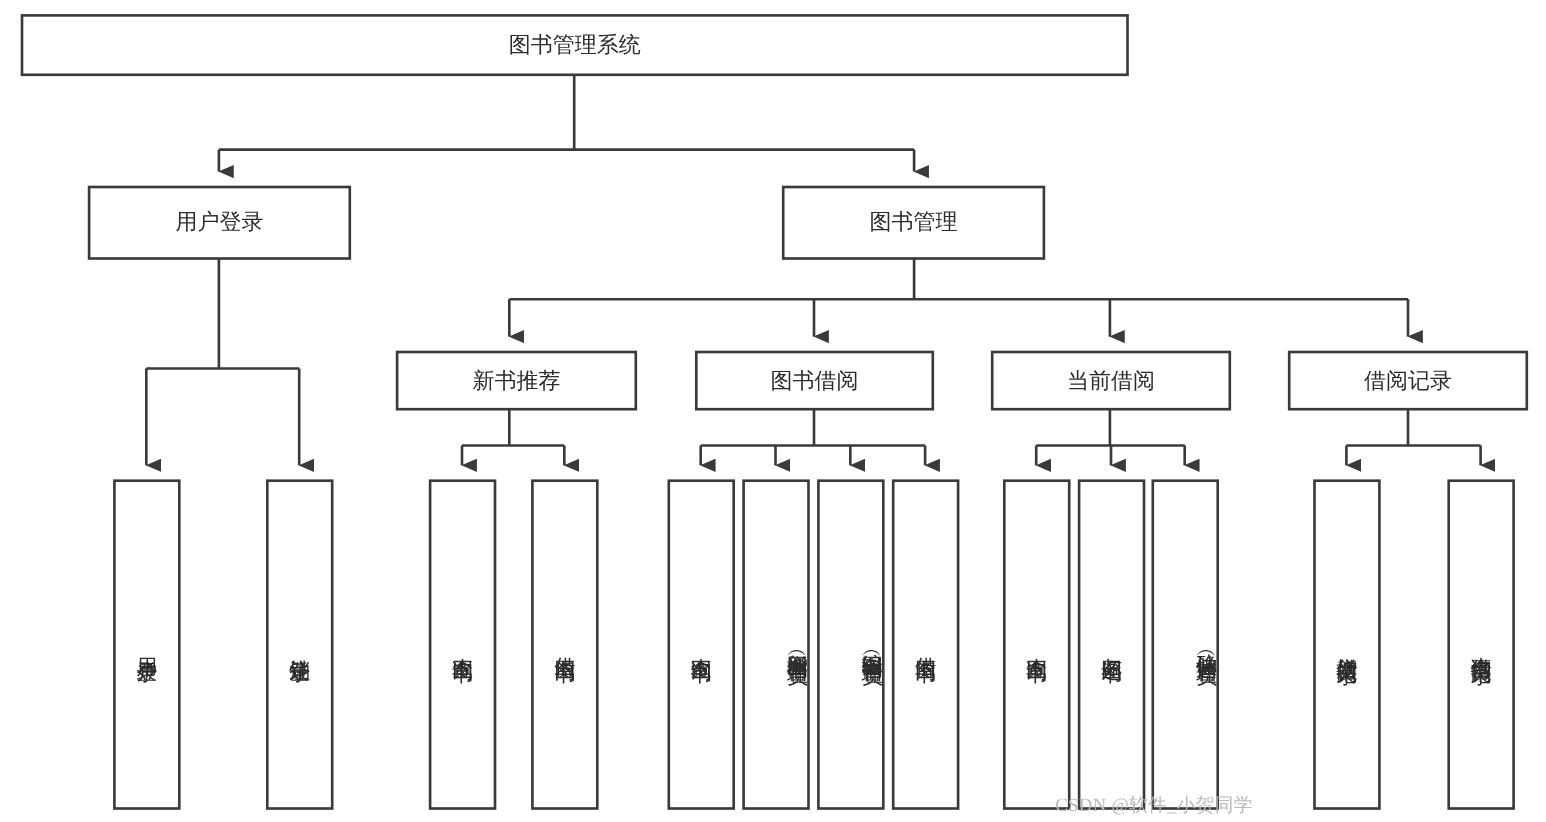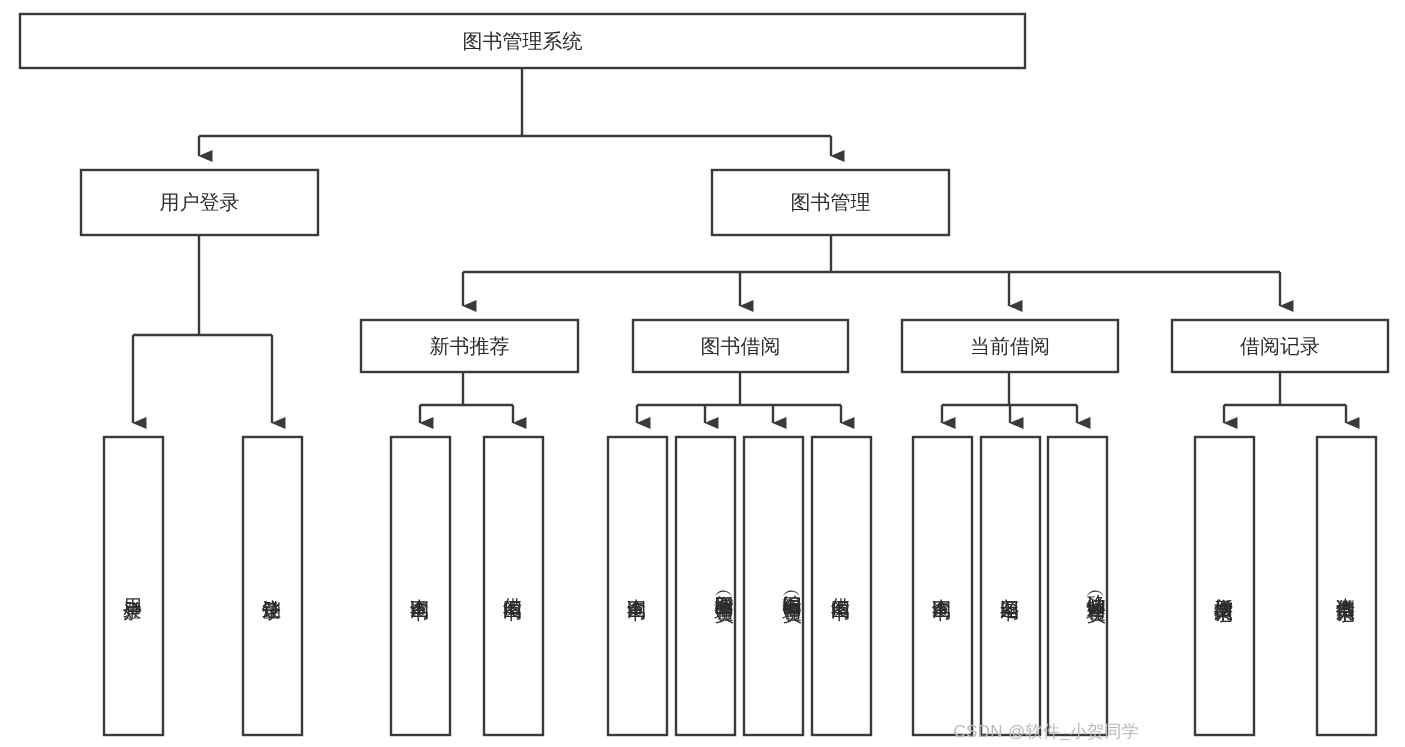--- a/index.html
+++ b/index.html
@@ -61,21 +61,21 @@
     text-align: center;
     pointer-events: none;
     display: flex;
     align-items: center;
     justify-content: center;
   }
   .watermark {
     position: absolute;
     right: 8px;
     bottom: 4px;
-    font-family: Liberation Sans, sans-serif;
+    font-family: Liberation Serif, serif;
     font-size: 17px;
     color: #b9b9b9;
     white-space: nowrap;
     letter-spacing: 0.3px;
   }
 </style>
 </head>
 <body>
 
 <div id="diagram-root">

